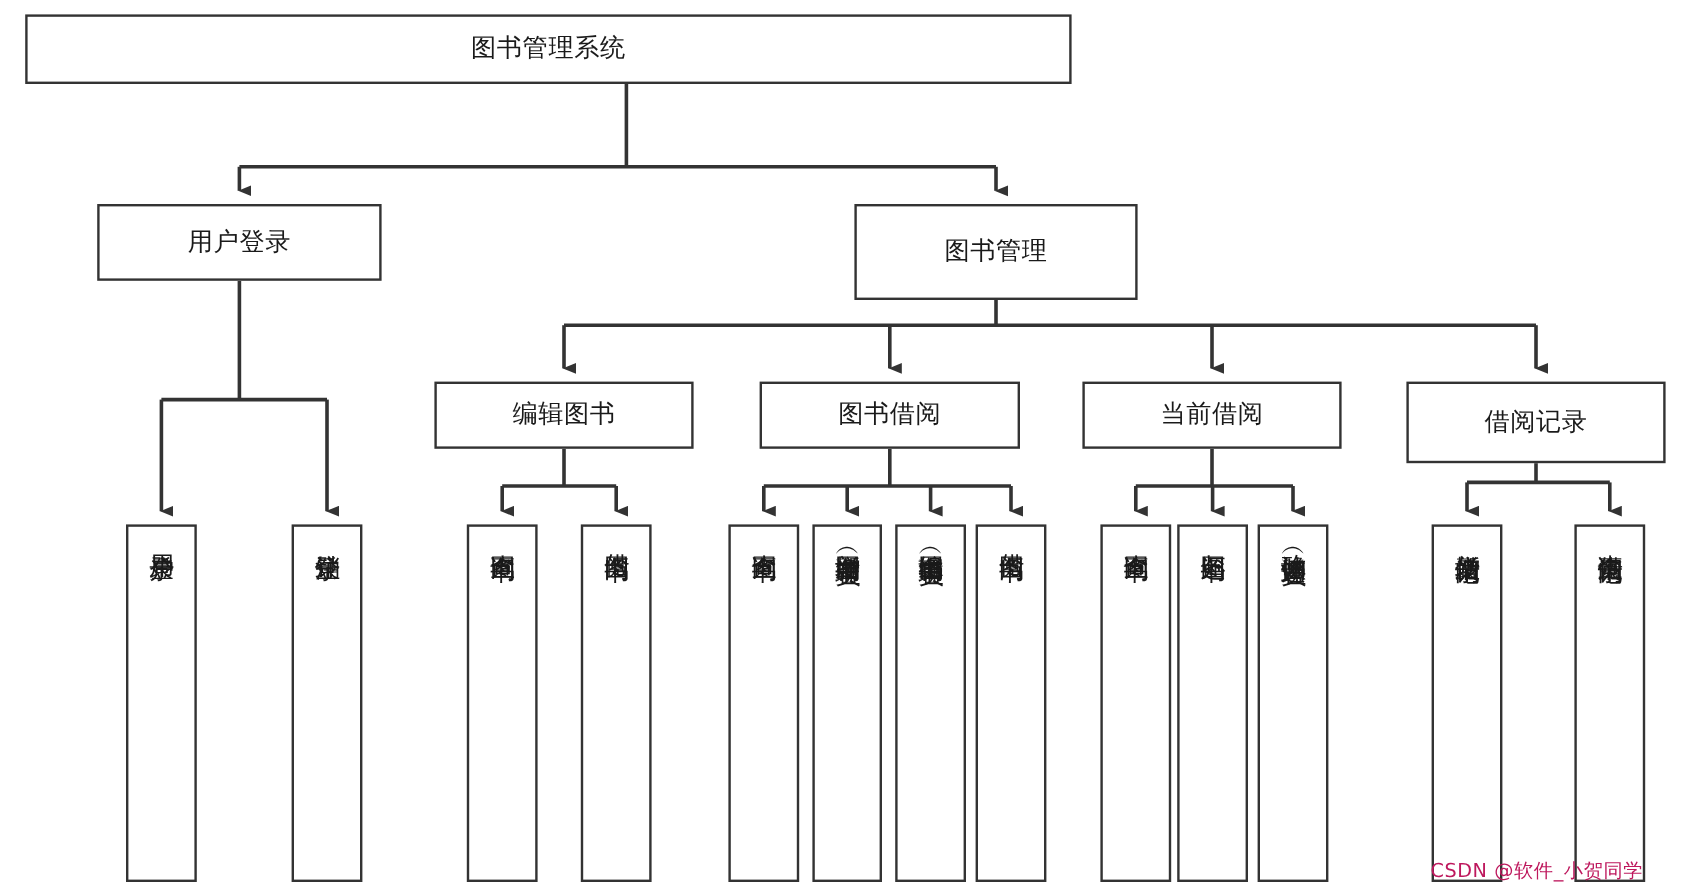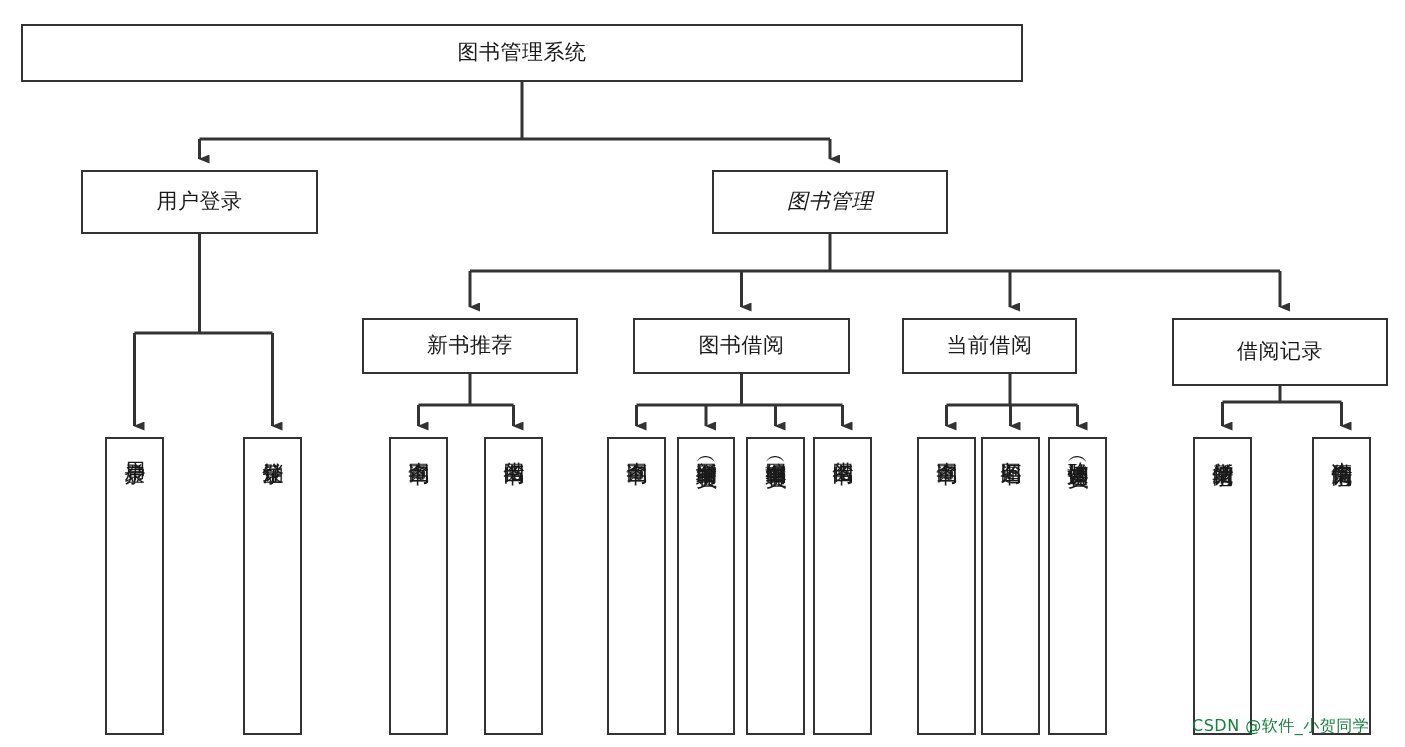--- a/index.html
+++ b/index.html
@@ -56,21 +56,21 @@
   .node-v .label-v {
     writing-mode: vertical-rl;
     text-orientation: upright;
     display: block;
   }
   .watermark {
     position: absolute;
     left: 1192px;
     top: 716px;
     font-size: 16px;
-    color: #15803d;
+    color: #be185d;
     white-space: nowrap;
     z-index: 5;
     letter-spacing: 0.5px;
   }
 </style>
 </head>
 <body>
 
 <div id="diagram">
 
@@ -110,38 +110,38 @@
         <path d="M 946.5 405 L 946.5 426" marker-end="url(#arrowhead)"></path>
         <path d="M 1010.5 405 L 1010.5 426" marker-end="url(#arrowhead)"></path>
         <path d="M 1077.5 405 L 1077.5 426" marker-end="url(#arrowhead)"></path>
         <path d="M 1280 374 L 1280 402"></path>
         <path d="M 1222.5 402 L 1341.5 402"></path>
         <path d="M 1222.5 402 L 1222.5 426" marker-end="url(#arrowhead)"></path>
         <path d="M 1341.5 402 L 1341.5 426" marker-end="url(#arrowhead)"></path>
       </g>
   </svg>
 
-  <div class="node node-h" style="left: 21px; top: 24px; width: 1002px; height: 58px;">
+  <div class="node node-h" style="left: 21px; top: 12px; width: 872px; height: 58px;">
     <span>图书管理系统</span>
   </div>
 
   <div class="node node-h" style="left: 81px; top: 170px; width: 237px; height: 64px;">
     <span>用户登录</span>
   </div>
-  <div class="node node-h" style="left: 712px; top: 170px; width: 236px; height: 64px; font-style: italic;">
+  <div class="node node-h" style="left: 712px; top: 170px; width: 236px; height: 80px;">
     <span>图书管理</span>
   </div>
 
   <div class="node node-h" style="left: 362px; top: 318px; width: 216px; height: 56px;">
-    <span>新书推荐</span>
+    <span>编辑图书</span>
   </div>
   <div class="node node-h" style="left: 633px; top: 318px; width: 217px; height: 56px; text-align: center;">
     <span>图书借阅</span>
   </div>
-  <div class="node node-h" style="left: 902px; top: 318px; width: 175px; height: 56px;">
+  <div class="node node-h" style="left: 902px; top: 318px; width: 216px; height: 56px;">
     <span>当前借阅</span>
   </div>
   <div class="node node-h" style="left: 1172px; top: 318px; width: 216px; height: 68px;">
     <span>借阅记录</span>
   </div>
 
   <div class="node node-v" style="left: 105px; top: 437px; width: 59px; height: 298px;">
     <span class="label-v">用户登录</span>
   </div>
   <div class="node node-v" style="left: 243px; top: 437px; width: 59px; height: 298px;">

